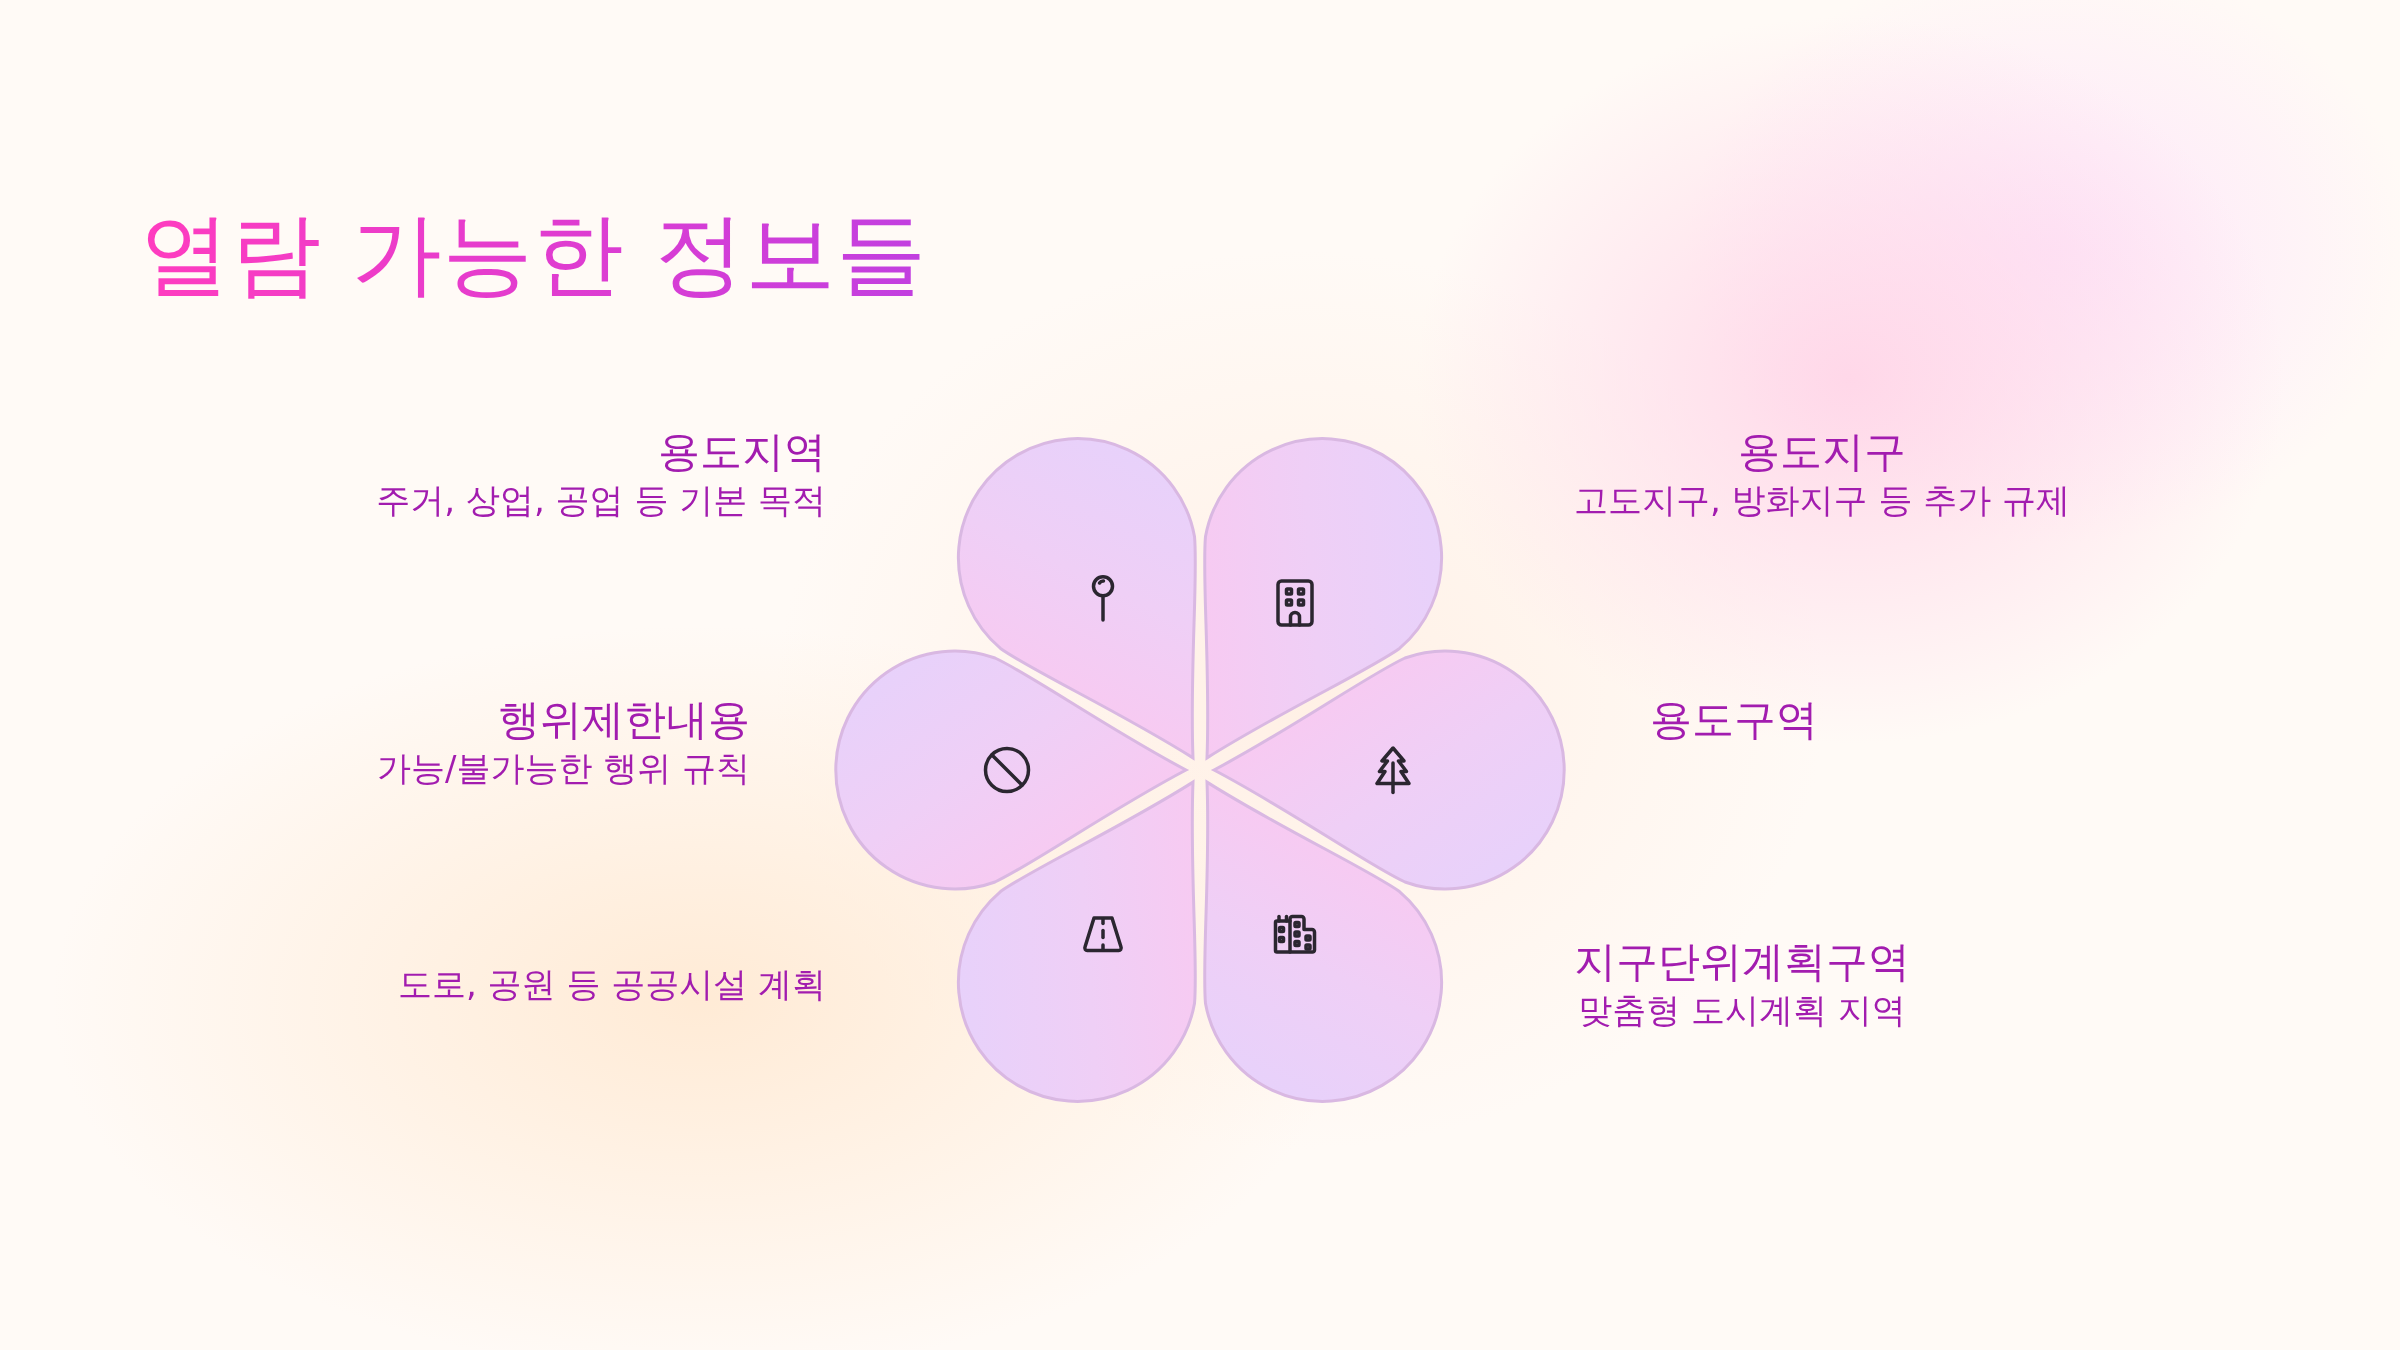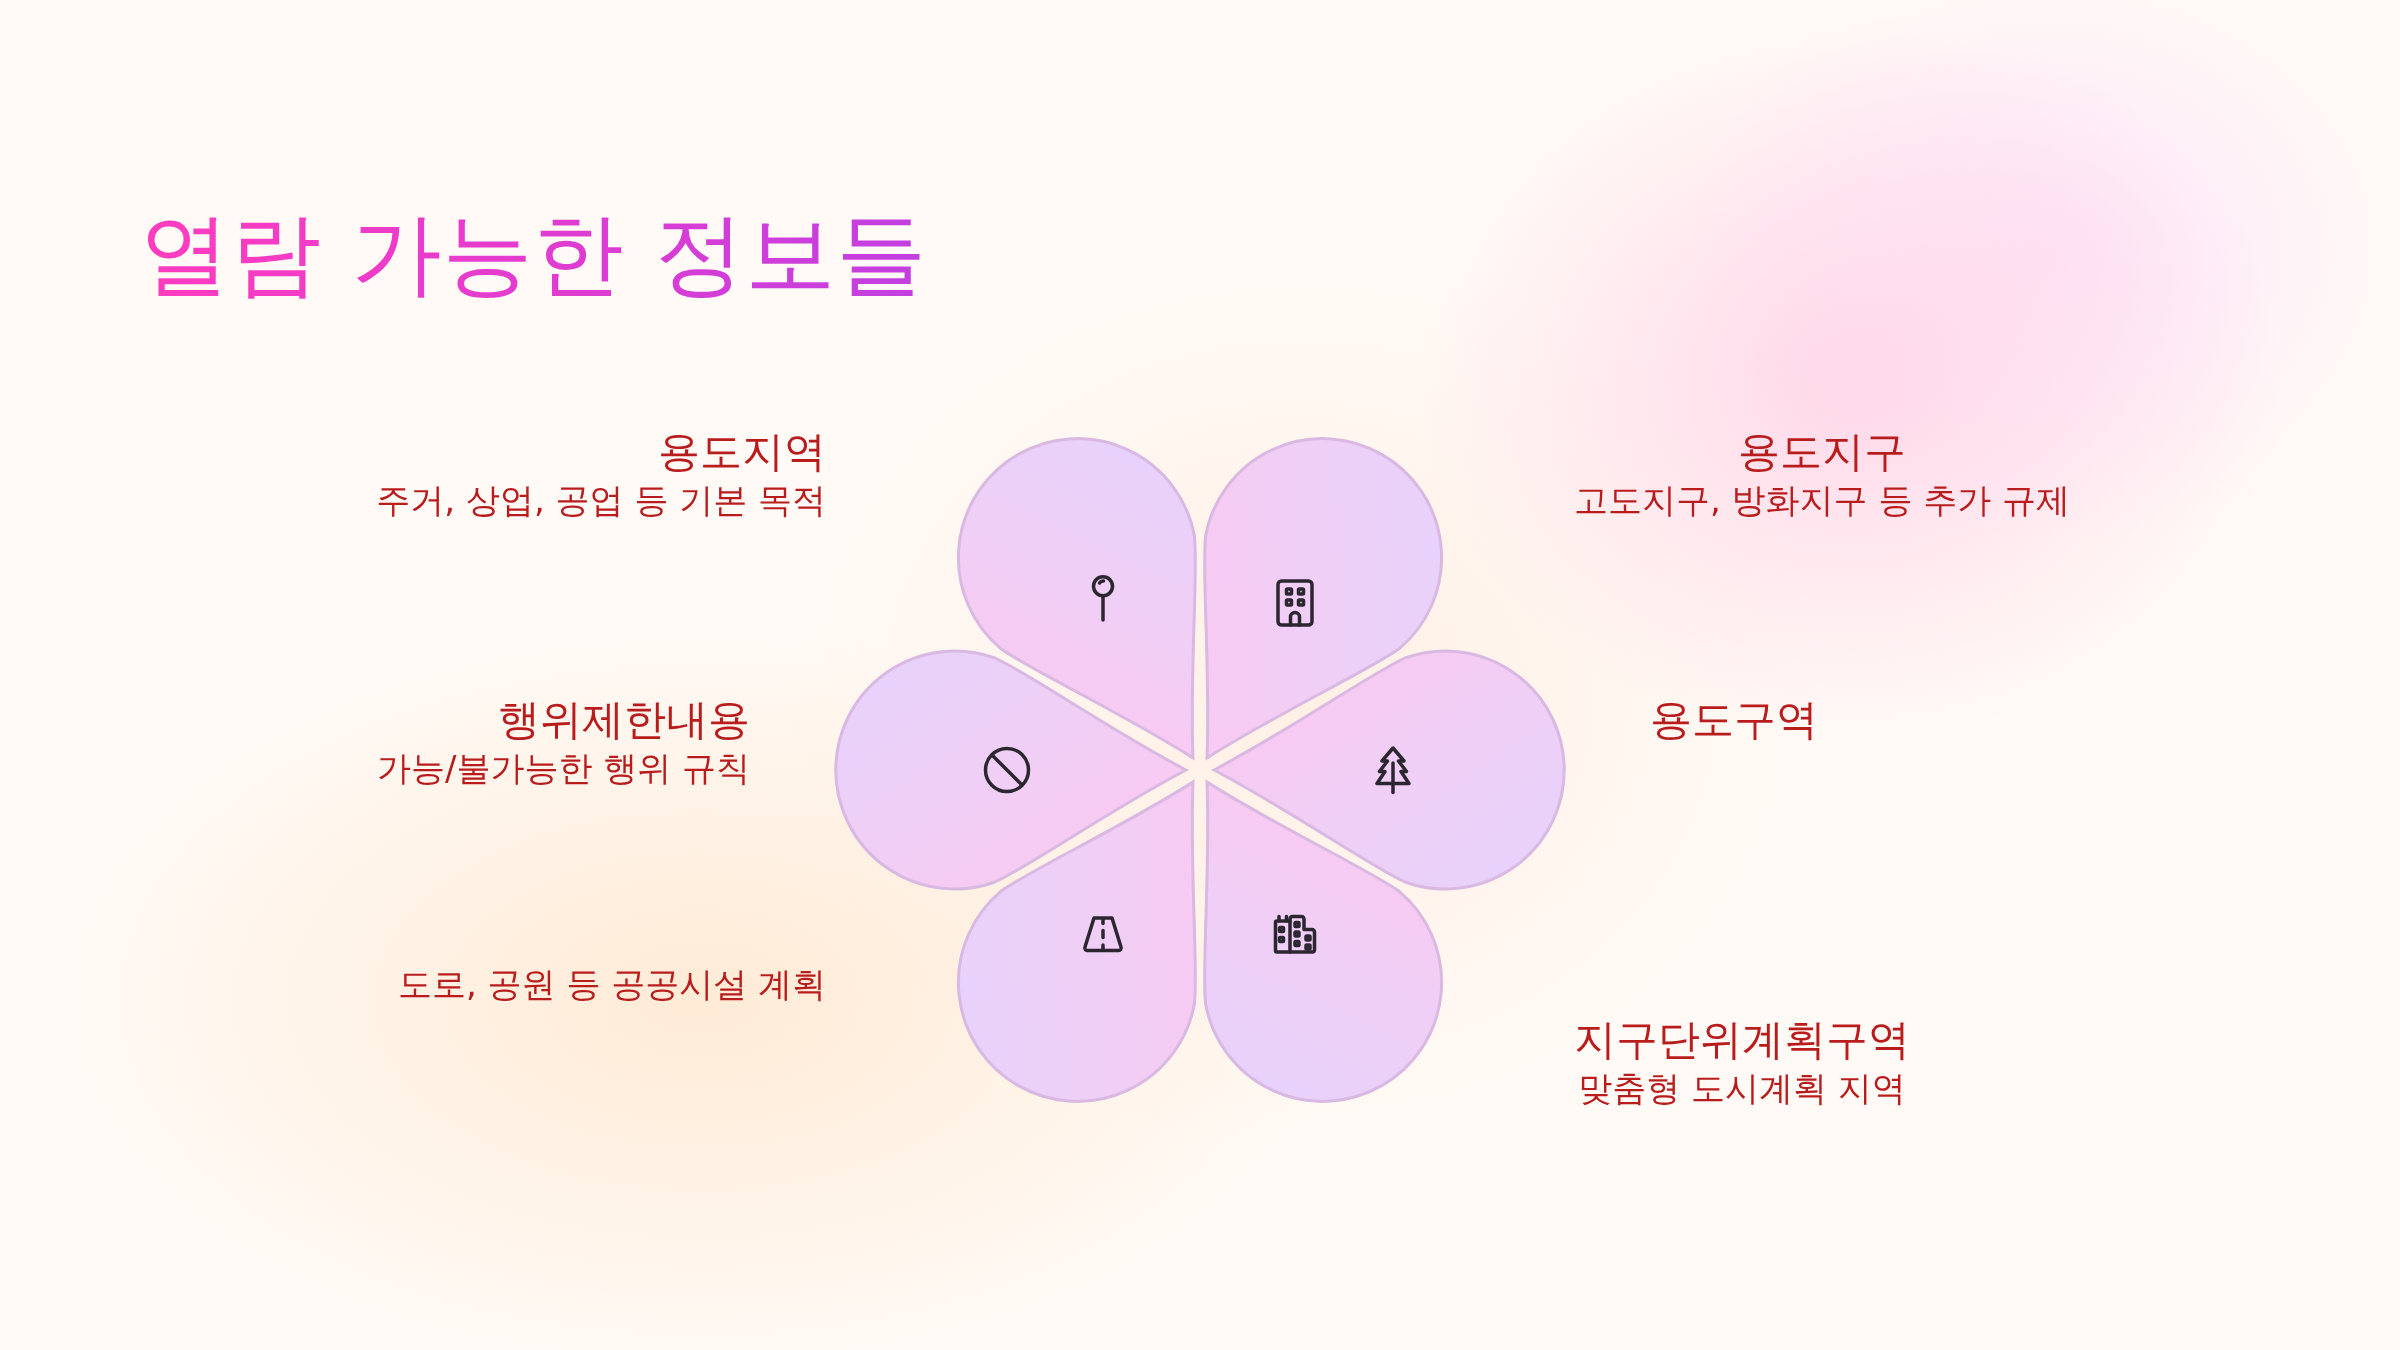--- a/index.html
+++ b/index.html
@@ -34,21 +34,21 @@
     line-height: 1.2;
     letter-spacing: 1px;
     background: linear-gradient(90deg, #ff3cbf 0%, #e23ccf 50%, #c13fe0 100%);
     -webkit-background-clip: text;
     background-clip: text;
     color: transparent;
     white-space: nowrap;
   }
   .item {
     position: absolute;
-    color: #b91c1c;
+    color: #a21caf;
     white-space: nowrap;
   }
   .item.left { text-align: right; }
   .item.right { text-align: center; }
   .item .heading {
     font-size: 42px;
     line-height: 52px;
     font-weight: 400;
     display: block;
   }
@@ -192,16 +192,16 @@
 
 <div class="item right" style="left:1574px; top:426px;">
   <span class="heading">용도지구</span>
   <span class="desc">고도지구, 방화지구 등 추가 규제</span>
 </div>
 
 <div class="item right" style="left:1650px; top:694px;">
   <span class="heading">용도구역</span>
 </div>
 
-<div class="item right" style="left:1574px; top:1014px;">
+<div class="item right" style="left:1574px; top:936px;">
   <span class="heading">지구단위계획구역</span>
   <span class="desc">맞춤형 도시계획 지역</span>
 </div>
 
 </body></html>

